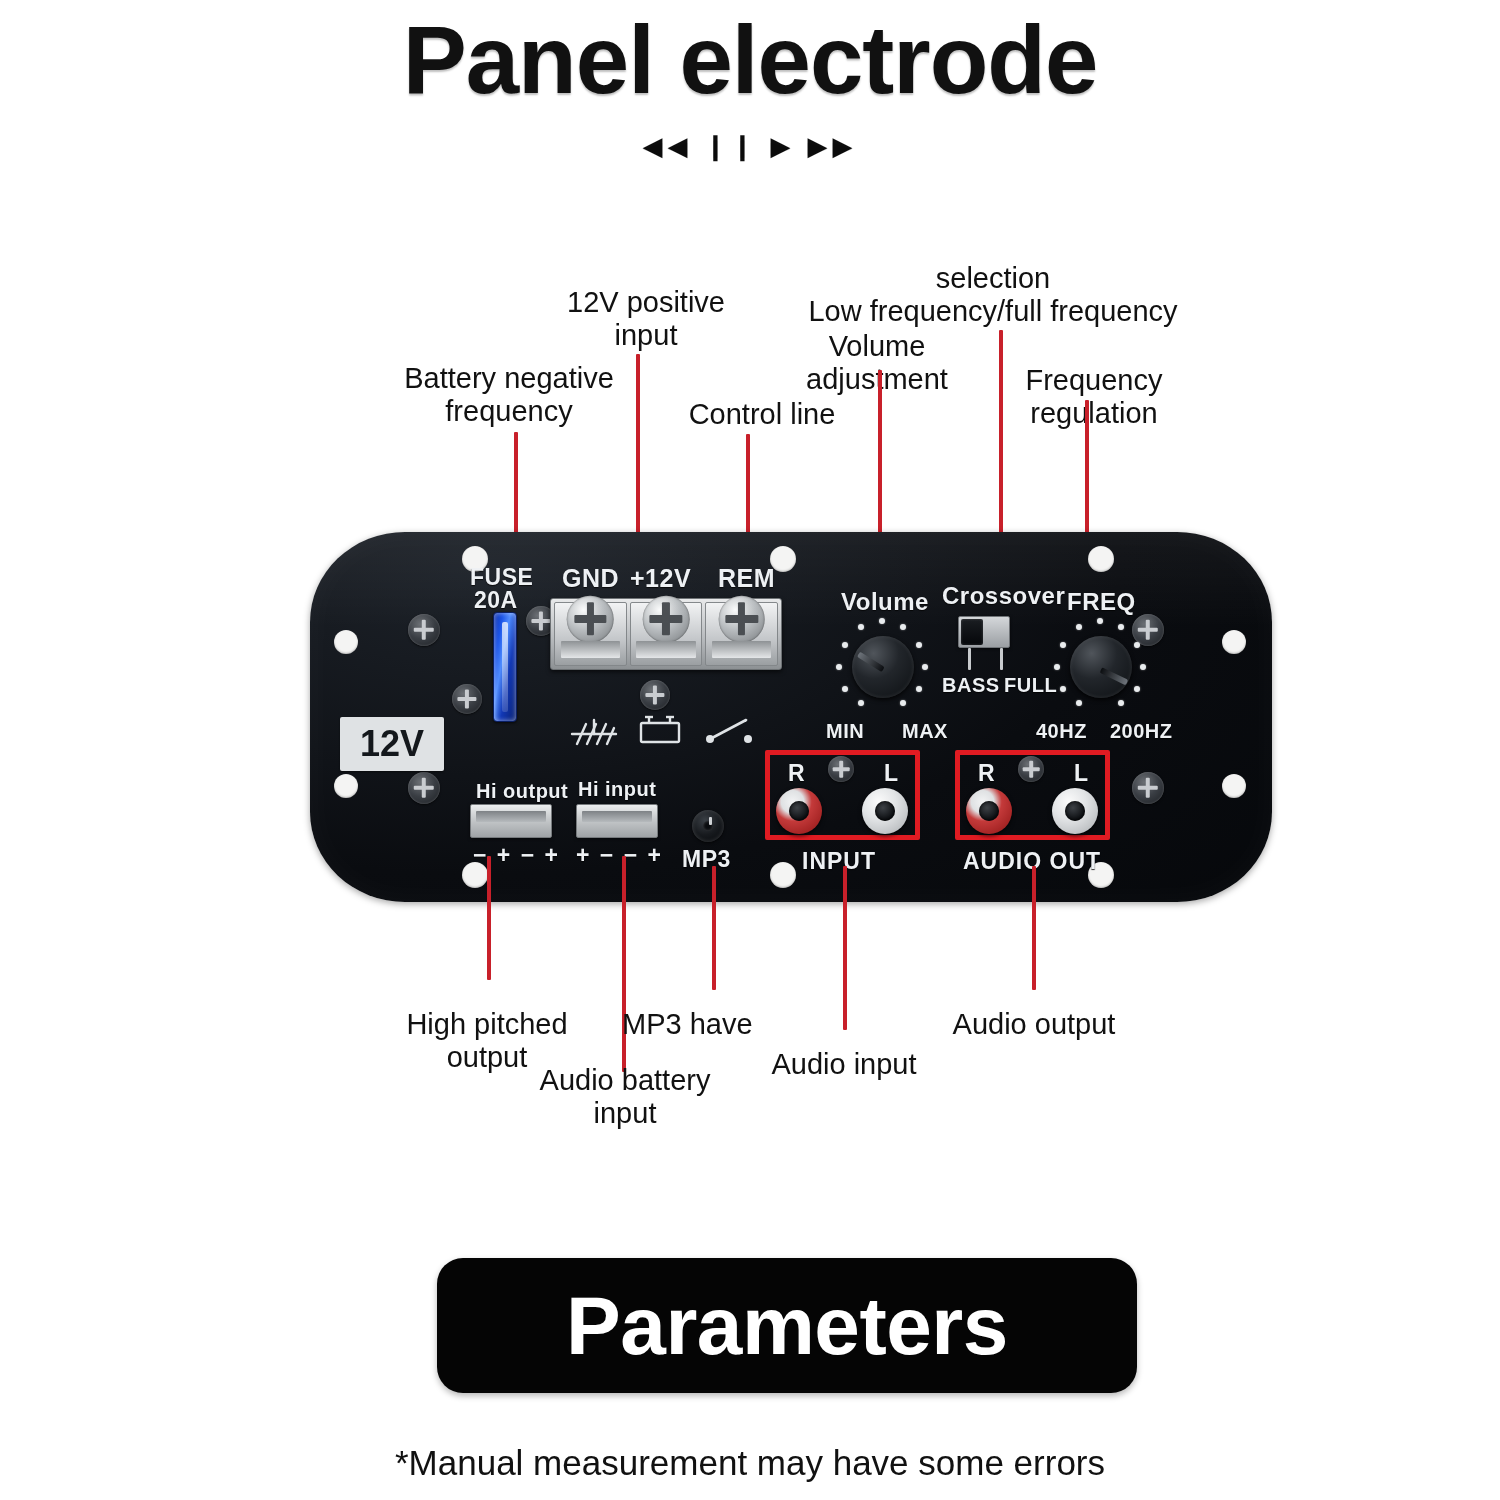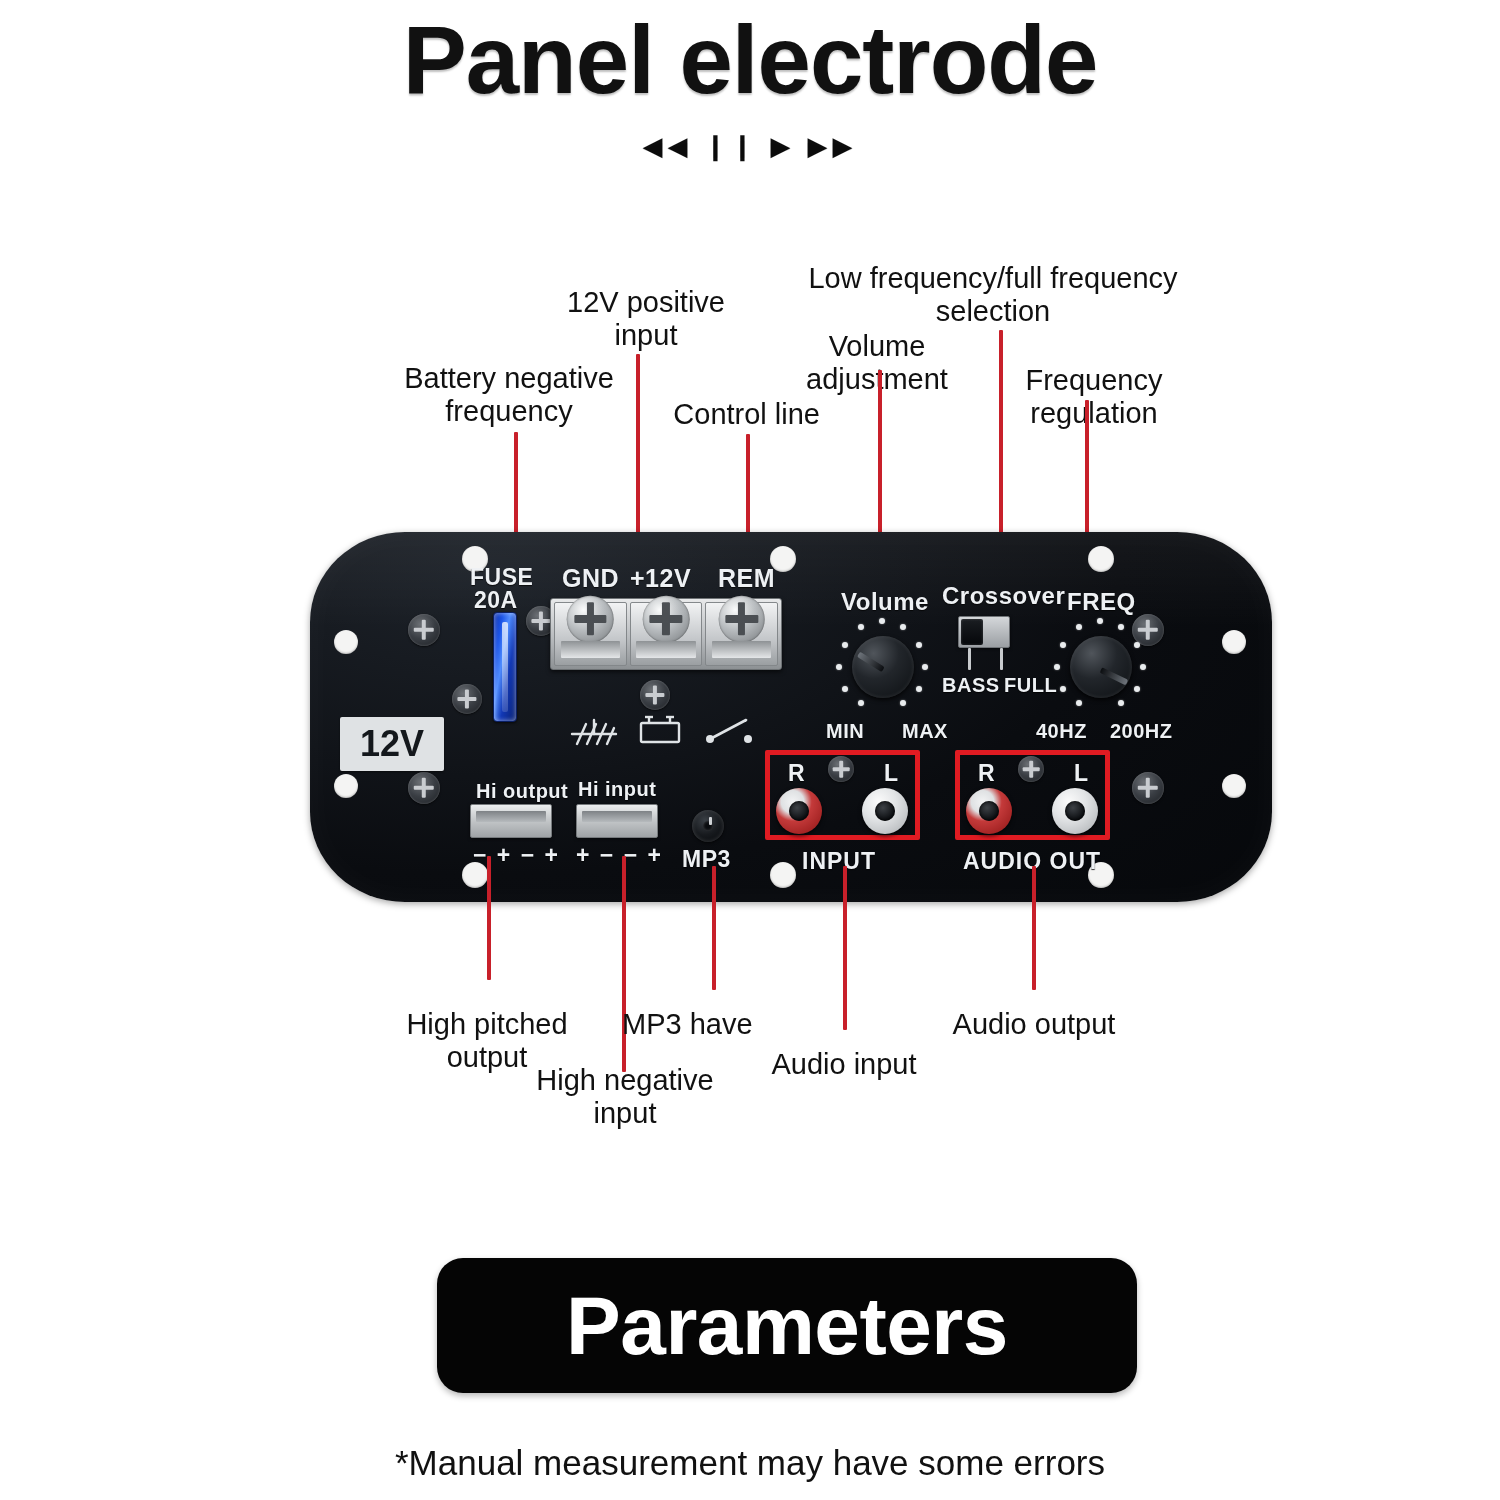--- a/index.html
+++ b/index.html
@@ -256,32 +256,32 @@
 <div class="cal" style="left:378px; top:362px; width:262px;">
   <div>Battery negative</div>
   <div>frequency</div>
 </div>
 
 <div class="cal" style="left:540px; top:286px; width:212px;">
   <div>12V positive</div>
   <div>input</div>
 </div>
 
-<div class="cal" style="left:624px; top:398px; width:196px; text-align:right;">
+<div class="cal" style="left:664px; top:398px; width:196px; text-align:center;">
   <div>Control line</div>
 </div>
 
 <div class="cal" style="left:778px; top:330px; width:198px;">
   <div>Volume</div>
   <div>adjustment</div>
 </div>
 
 <div class="cal" style="left:764px; top:262px; width:458px;">
+  <div>selection</div>
   <div>Low frequency/full frequency</div>
-  <div>selection</div>
 </div>
 
 <div class="cal" style="left:996px; top:364px; width:196px;">
   <div>Frequency</div>
   <div>regulation</div>
 </div>
 
 <div class="ptr" style="left:514px; top:432px; height:122px;"></div>
 <div class="ptr-diag" style="left:514px; top:552px; width:98px; transform:rotate(41deg);"></div>
 
@@ -461,21 +461,21 @@
 <div class="ptr" style="left:712px; top:866px; height:124px;"></div>
 <div class="ptr" style="left:843px; top:866px; height:164px;"></div>
 <div class="ptr" style="left:1032px; top:866px; height:124px;"></div>
 
 <div class="cal" style="left:372px; top:1008px; width:230px;">
   <div>High pitched</div>
   <div>output</div>
 </div>
 
 <div class="cal" style="left:510px; top:1064px; width:230px;">
-  <div>High negative</div>
+  <div>Audio battery</div>
   <div>input</div>
 </div>
 
 <div class="cal" style="left:622px; top:1008px; width:180px; text-align:left;">
   <div>MP3 have</div>
 </div>
 
 <div class="cal" style="left:746px; top:1048px; width:196px;">
   <div>Audio input</div>
 </div>

